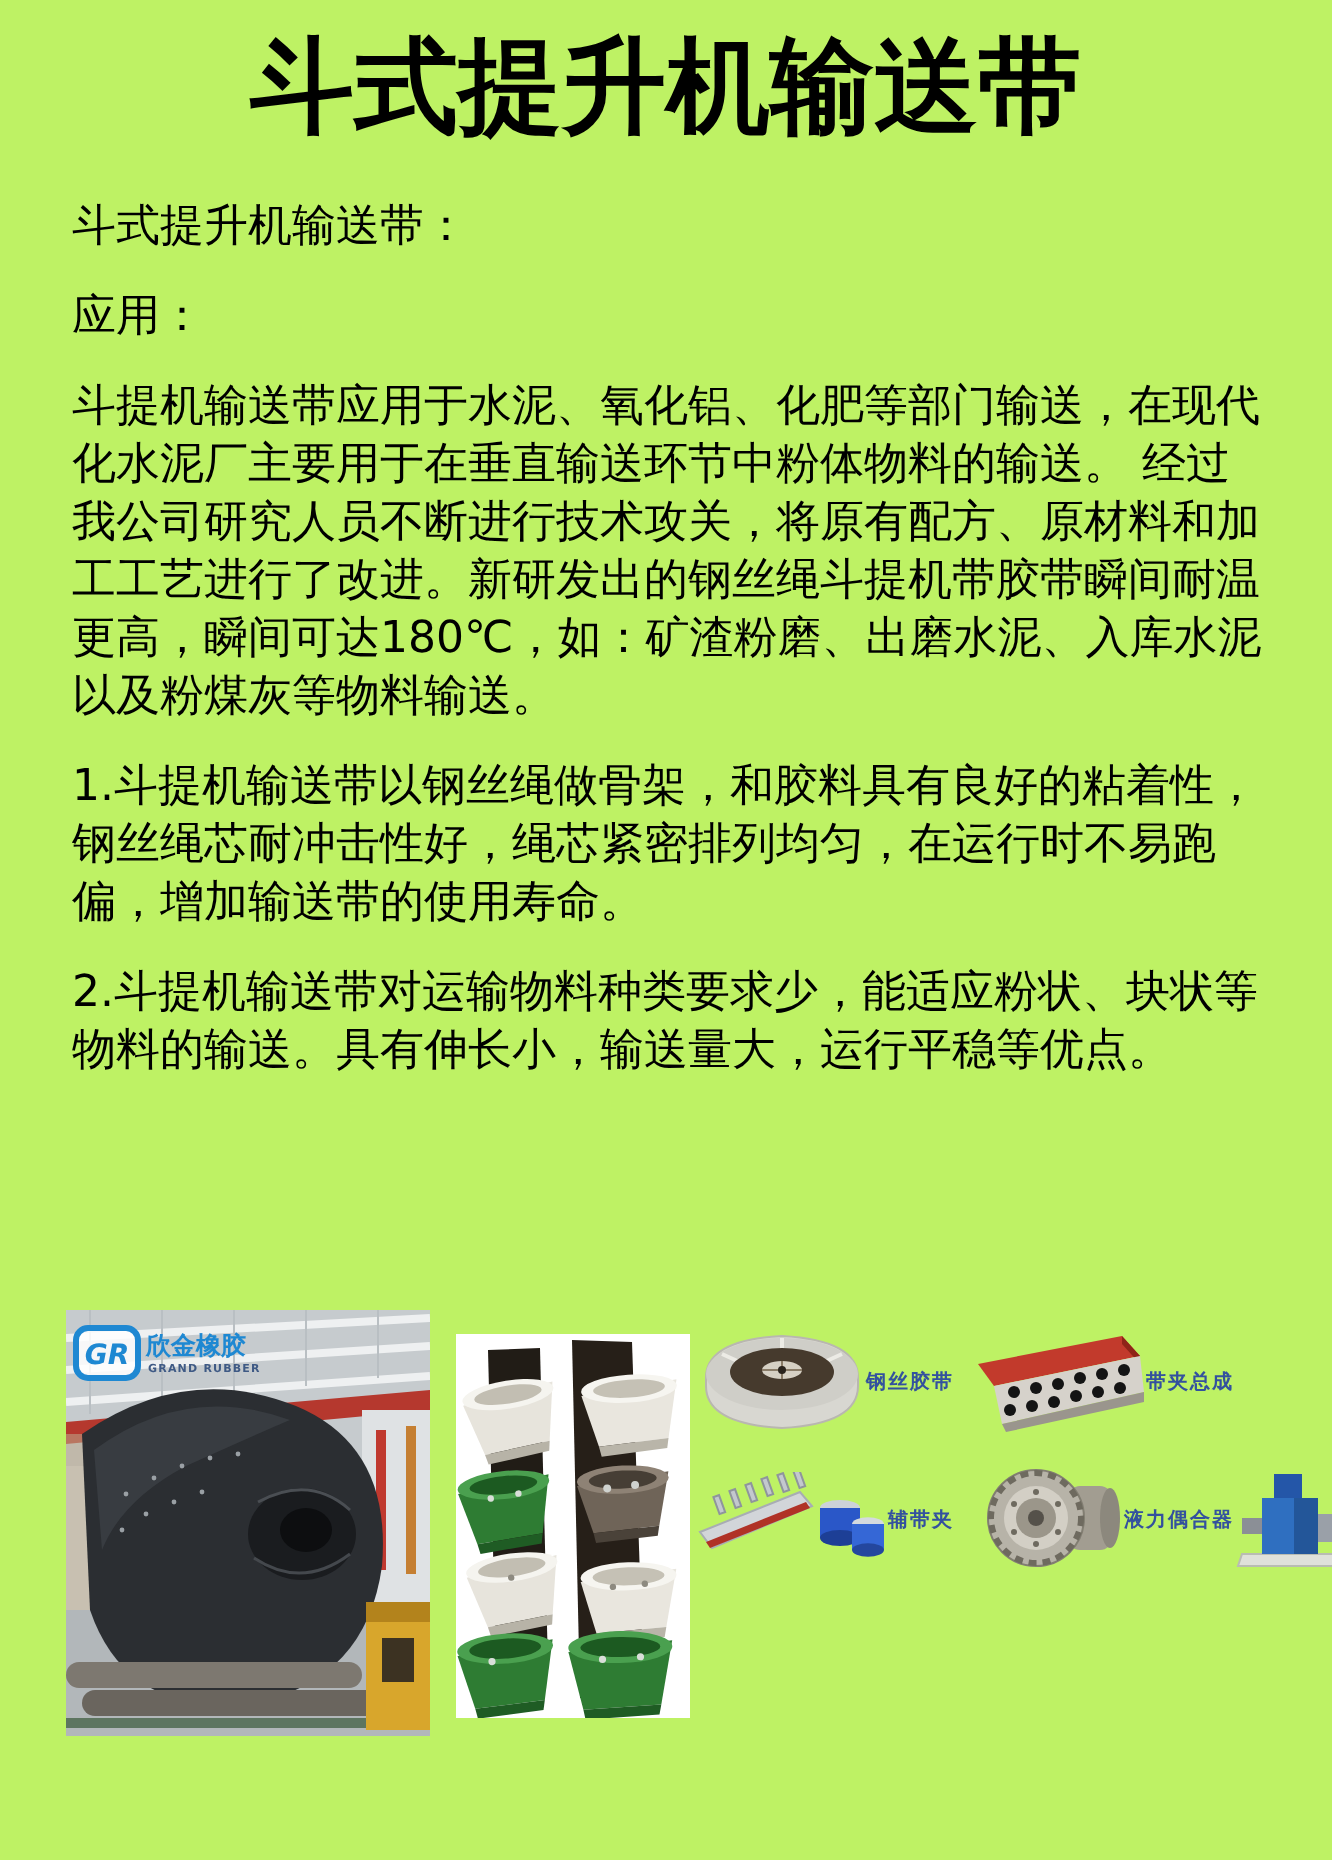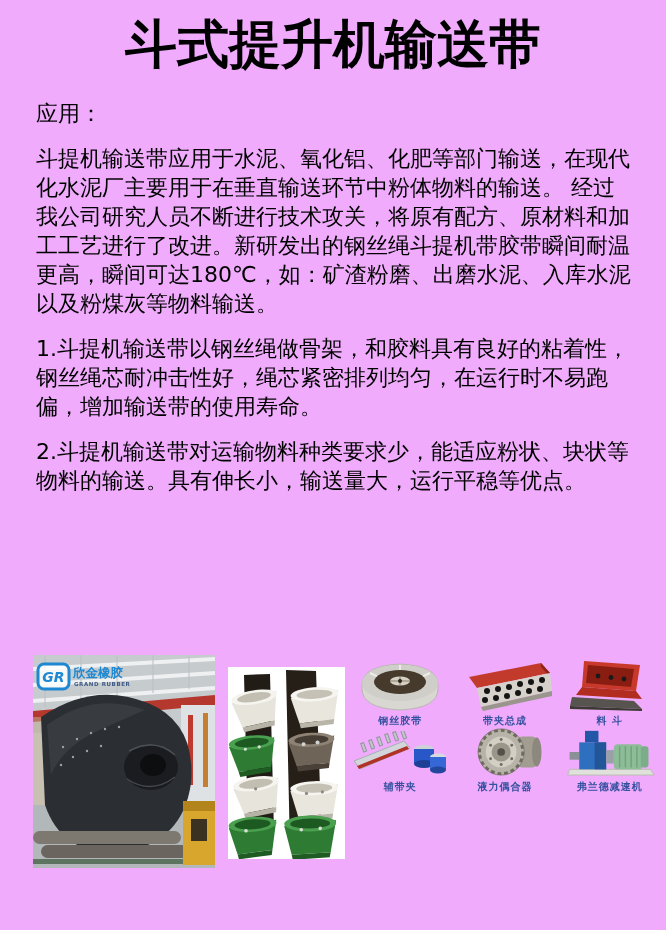--- a/index.html
+++ b/index.html
@@ -1,48 +1,49 @@
 <!DOCTYPE html>
 <html><head>
 <meta charset="utf-8">
 <style>
   html,body{margin:0;padding:0;background:#fff;}
   .page{
-    position:relative;width:666px;height:930px;margin:0 auto;background:#f0abfc;
+    position:relative;width:666px;height:930px;margin:0 auto;background:#bef264;
     font-family:"DejaVu Sans","Liberation Sans",sans-serif;color:#000;overflow:hidden;
   }
   .page-title{
     margin:0;padding-top:14px;text-align:center;
     font-size:52px;line-height:1.18;font-weight:700;letter-spacing:0;
   }
   .article{margin:24px 30px 0 36px;width:598px;font-size:22px;line-height:29px;}
   .article p{margin:0 0 16px 0;}
   .gallery{position:absolute;left:0;top:653px;width:558px;height:225px;}
   .photo-left{position:absolute;left:33px;top:2px;width:182px;height:213px;}
   .photo-mid{position:absolute;left:228px;top:14px;width:117px;height:192px;}
   .product-grid{
     position:absolute;left:348px;top:2px;width:314px;height:212px;
     display:grid;grid-template-columns:repeat(3,1fr);grid-template-rows:72px 66px 74px;
   }
-  .cell{display:flex;flex-direction:column;align-items:center;justify-content:flex-end;}
+  .cell{display:flex;flex-direction:row;align-items:center;justify-content:flex-end;}
   .cell svg{display:block;margin-bottom:3px;}
   .p-label{
     font-size:10px;font-weight:700;color:#33519e;line-height:13px;
     letter-spacing:1px;text-align:center;white-space:nowrap;
   }
   svg text{font-family:"DejaVu Sans","Liberation Sans",sans-serif;}
 </style>
 </head>
 <body>
 
 <div class="page">
 
   <h1 class="page-title">斗式提升机输送带</h1>
 
   <div class="article">
+    <p>斗式提升机输送带：</p>
     <p>应用：</p>
     <p>斗提机输送带应用于水泥、氧化铝、化肥等部门输送，在现代化水泥厂主要用于在垂直输送环节中粉体物料的输送。 经过我公司研究人员不断进行技术攻关，将原有配方、原材料和加工工艺进行了改进。新研发出的钢丝绳斗提机带胶带瞬间耐温更高，瞬间可达180℃，如：矿渣粉磨、出磨水泥、入库水泥以及粉煤灰等物料输送。</p>
     <p>1.斗提机输送带以钢丝绳做骨架，和胶料具有良好的粘着性，钢丝绳芯耐冲击性好，绳芯紧密排列均匀，在运行时不易跑偏，增加输送带的使用寿命。</p>
     <p>2.斗提机输送带对运输物料种类要求少，能适应粉状、块状等物料的输送。具有伸长小，输送量大，运行平稳等优点。</p>
   </div>
 
   <div class="gallery">
 
     <div class="photo-left">
       <svg viewBox="0 0 182 213" width="182" height="213">

